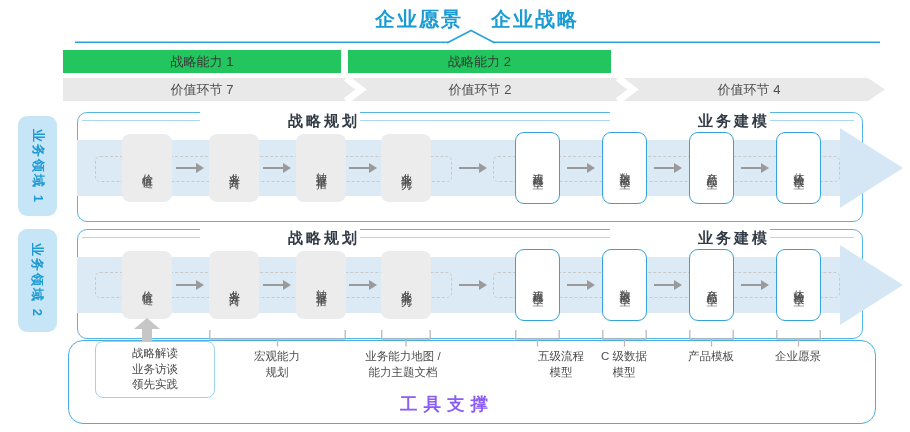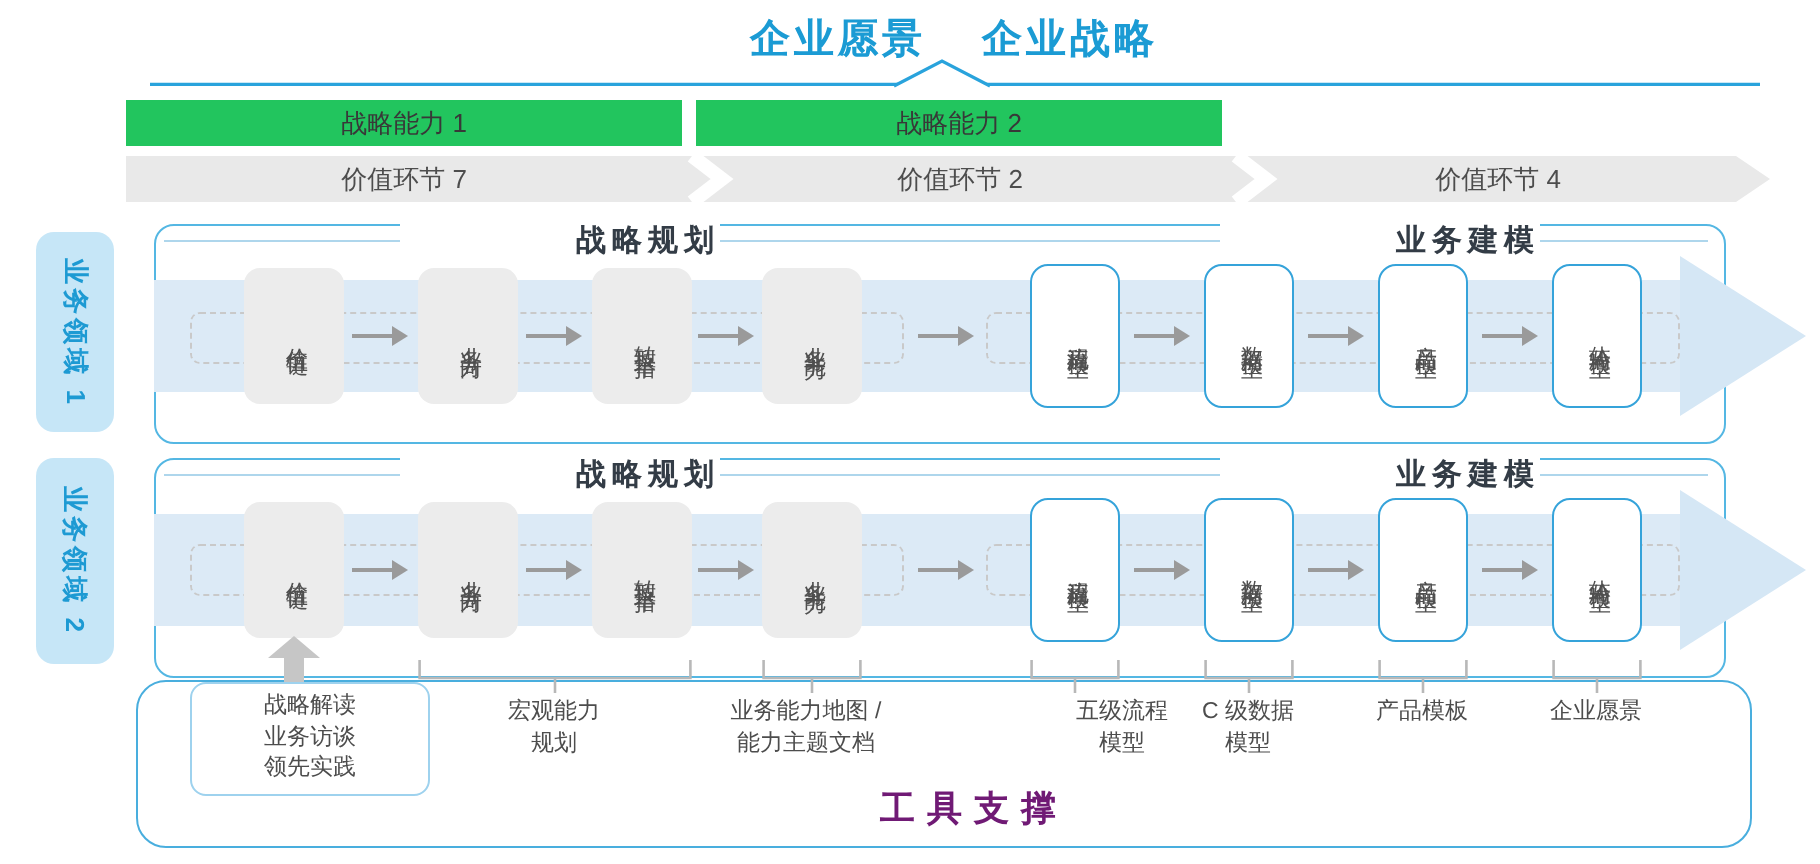--- a/index.html
+++ b/index.html
@@ -25,22 +25,22 @@
   .arr{position:absolute;width:28px;height:10px;}
   .arr::before{content:"";position:absolute;left:0;right:6px;top:4.2px;height:1.6px;background:#9a9a9a;}
   .arr::after{content:"";position:absolute;right:0;top:0;border-left:8px solid #9a9a9a;
        border-top:5px solid transparent;border-bottom:5px solid transparent;}
   .toolbox{position:absolute;left:68px;top:340px;width:808px;height:84px;border:1.5px solid #49aede;
        border-radius:15px;box-sizing:border-box;background:#fff;}
   .ivbox{position:absolute;left:95px;top:341px;width:120px;height:57px;background:#fff;border:1.5px solid #9ed2ee;
        border-radius:8px;box-sizing:border-box;display:flex;align-items:center;justify-content:center;}
   .pre{white-space:pre-line;}
   .ann{position:absolute;top:349px;width:140px;text-align:center;font-size:11.5px;line-height:15.5px;color:#4d4d4d;}
-  .tool-label{position:absolute;left:374px;top:392px;width:160px;text-align:right;font-size:17.5px;
-       font-weight:bold;color:#701a75;letter-spacing:6px;}
+  .tool-label{position:absolute;left:400px;top:392px;width:160px;text-align:left;font-size:17.5px;
+       font-weight:bold;color:#8b5cf6;letter-spacing:6px;}
 </style>
 </head>
 <body>
 
 <div class="stage">
 
   <span class="title" style="left:491px">企业战略</span>
   <span class="title" style="left:375px">企业愿景</span>
 
   <svg class="abs" style="left:0;top:0" width="910" height="46">

